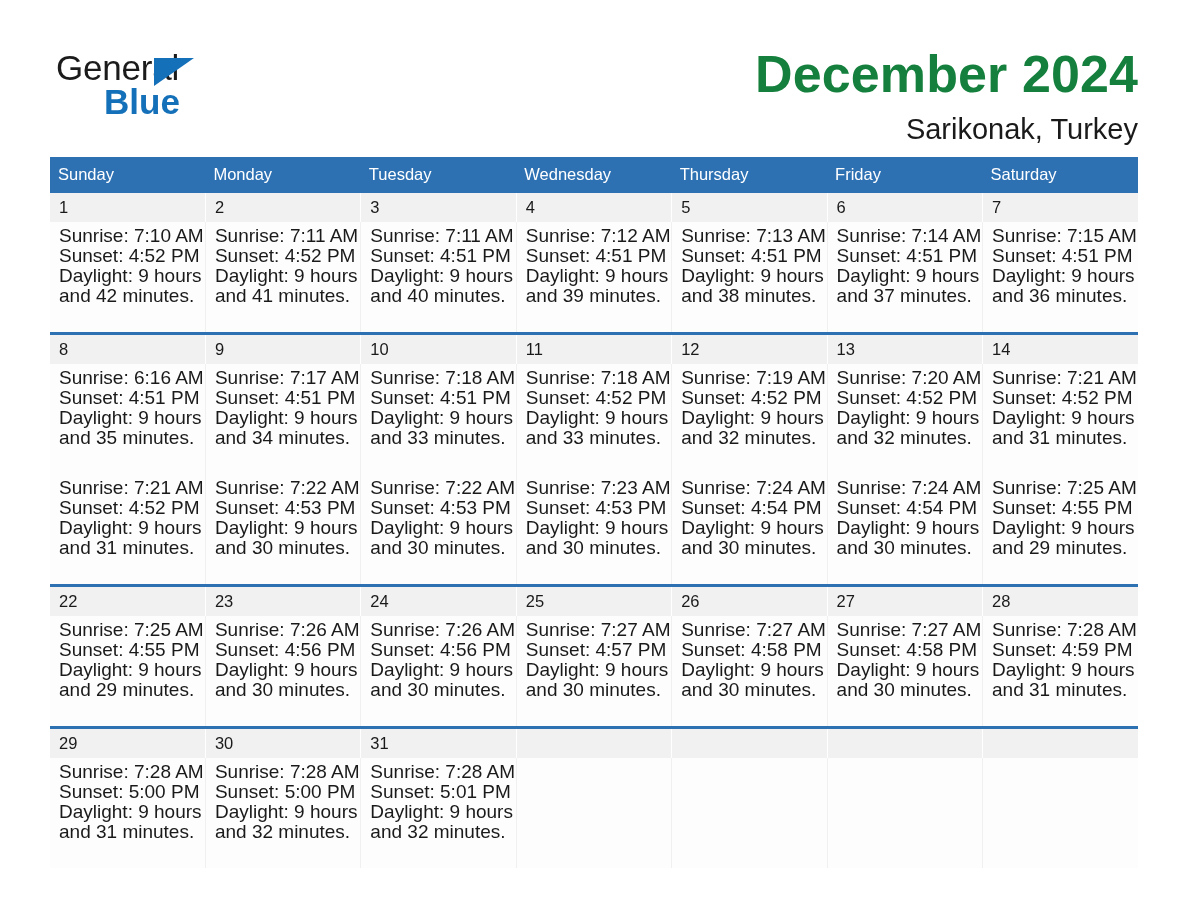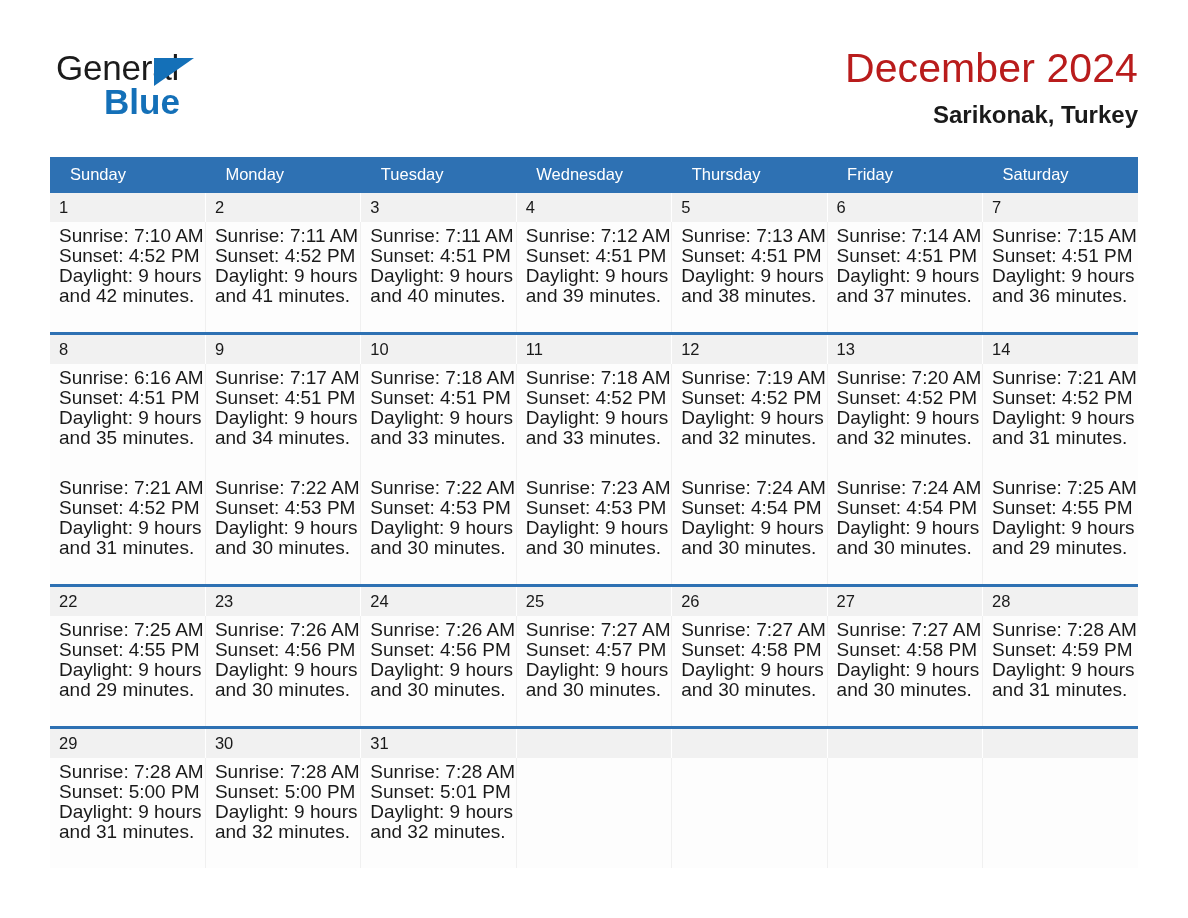--- a/index.html
+++ b/index.html
@@ -64,30 +64,30 @@
     left: 48px;
     top: 40px;
     display: block;
     font-weight: bold;
   }
   .title-block {
     text-align: right;
     padding-top: 2px;
   }
   .cal-title {
-    font-size: 41px;
-    font-weight: normal;
-    color: #b91c1c;
+    font-size: 52px;
+    font-weight: bold;
+    color: #15803d;
     line-height: 1.08;
     margin: 0;
     letter-spacing: 0.1px;
   }
   .cal-subtitle {
-    font-size: 24px;
-    font-weight: bold;
+    font-size: 29px;
+    font-weight: normal;
     color: #1a1a1a;
     margin: 12px 0 0 0;
     line-height: 1.1;
   }
 
   
   .calendar {
     position: absolute;
     left: 50px;
     top: 157px;
@@ -99,21 +99,21 @@
     width: 1088px;
   }
   table.cal-table col { width: 155.43px; }
 
   thead th {
     background: #2e71b3;
     color: #ffffff;
     font-weight: normal;
     font-size: 16.5px;
     text-align: left;
-    padding: 7px 0 8px 20px;
+    padding: 7px 0 8px 8px;
     height: 21px;
     vertical-align: middle;
     border: none;
   }
 
   tr.date-row td {
     background: #f1f1f1;
     border-top: 3px solid #2e71b3;
     border-right: 1px solid #ffffff;
     font-size: 16.5px;

